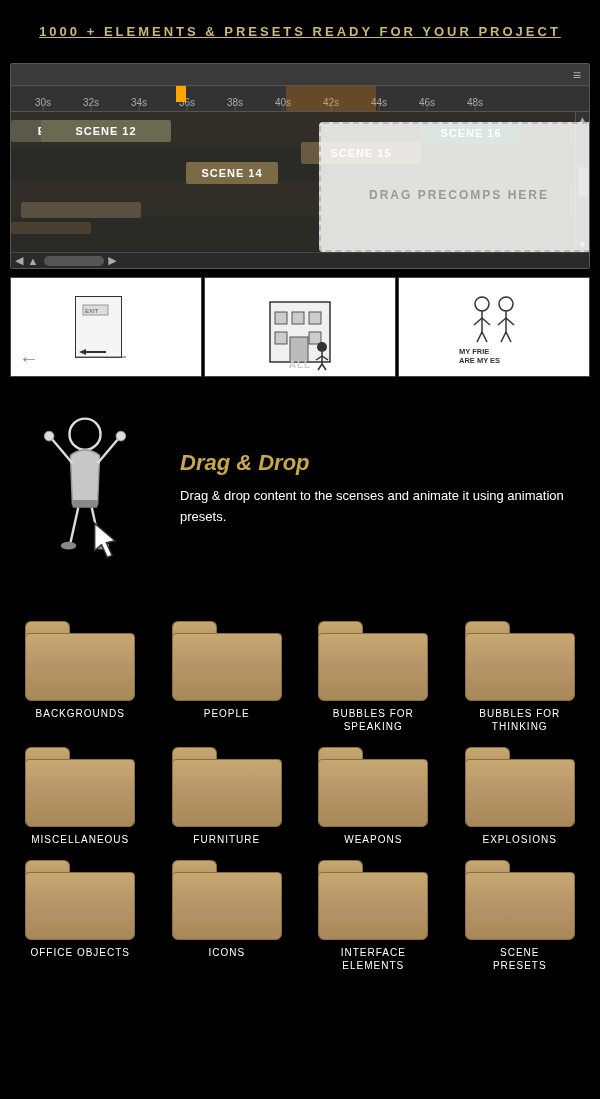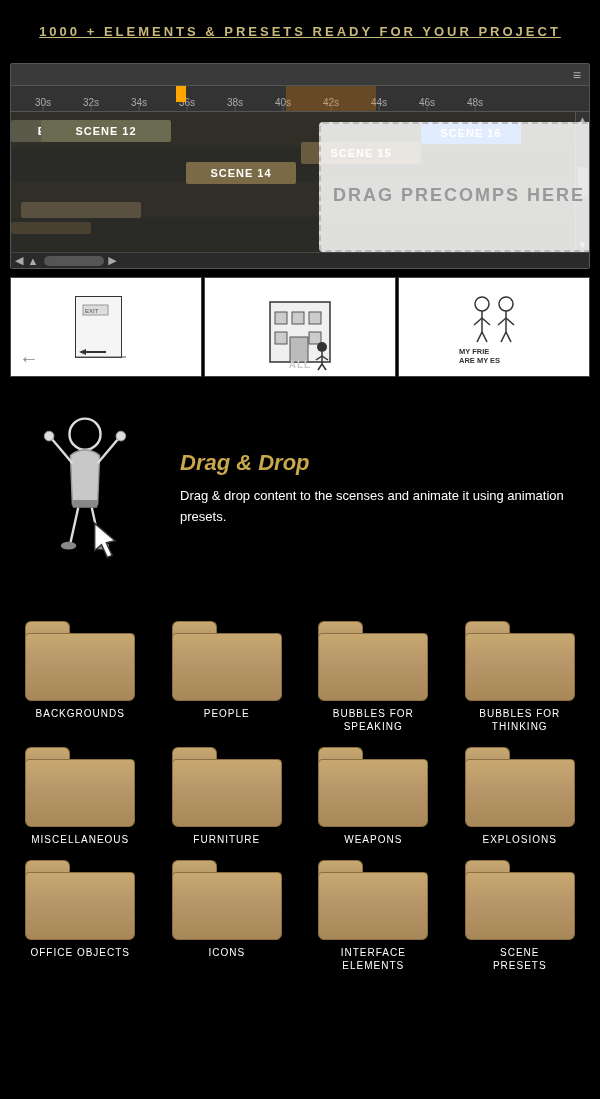--- a/index.html
+++ b/index.html
@@ -97,41 +97,41 @@
       align-items: center;
       justify-content: center;
       font-size: 11px;
       font-weight: bold;
       color: #fff;
       position: absolute;
       letter-spacing: 1px;
     }
     .scene-12 { background: #5a5a4a; left: 0; width: 80px; top: 3px; }
     .scene-13 { background: #6a6a50; left: 30px; width: 130px; top: 3px; }
-    .scene-14 { background: #7a6a45; left: 175px; width: 110px; top: 3px; }
+    .scene-14 { background: #7a6a45; left: 175px; width: 92px; top: 3px; }
     .scene-15 { background: #6a5a40; left: 290px; width: 120px; top: 3px; }
-    .scene-16 { background: #3b82f6; left: 410px; width: 100px; top: 3px; }
+    .scene-16 { background: #14532d; left: 410px; width: 100px; top: 3px; }
 
     .dashed-box {
       position: absolute;
       border: 2px dashed #bbb;
       background: rgba(255,255,255,0.85);
       border-radius: 4px;
       right: -10px;
       top: 10px;
       width: 280px;
       height: 130px;
       display: flex;
       align-items: center;
       justify-content: center;
       z-index: 10;
     }
     .drag-precomps-text {
       color: #999;
-      font-size: 18px;
+      font-size: 12px;
       font-weight: bold;
       letter-spacing: 2px;
       text-transform: uppercase;
       margin-top: 16px;
     }
 
     .timeline-scrollbar {
       background: #2a2a2a;
       height: 16px;
       display: flex;

